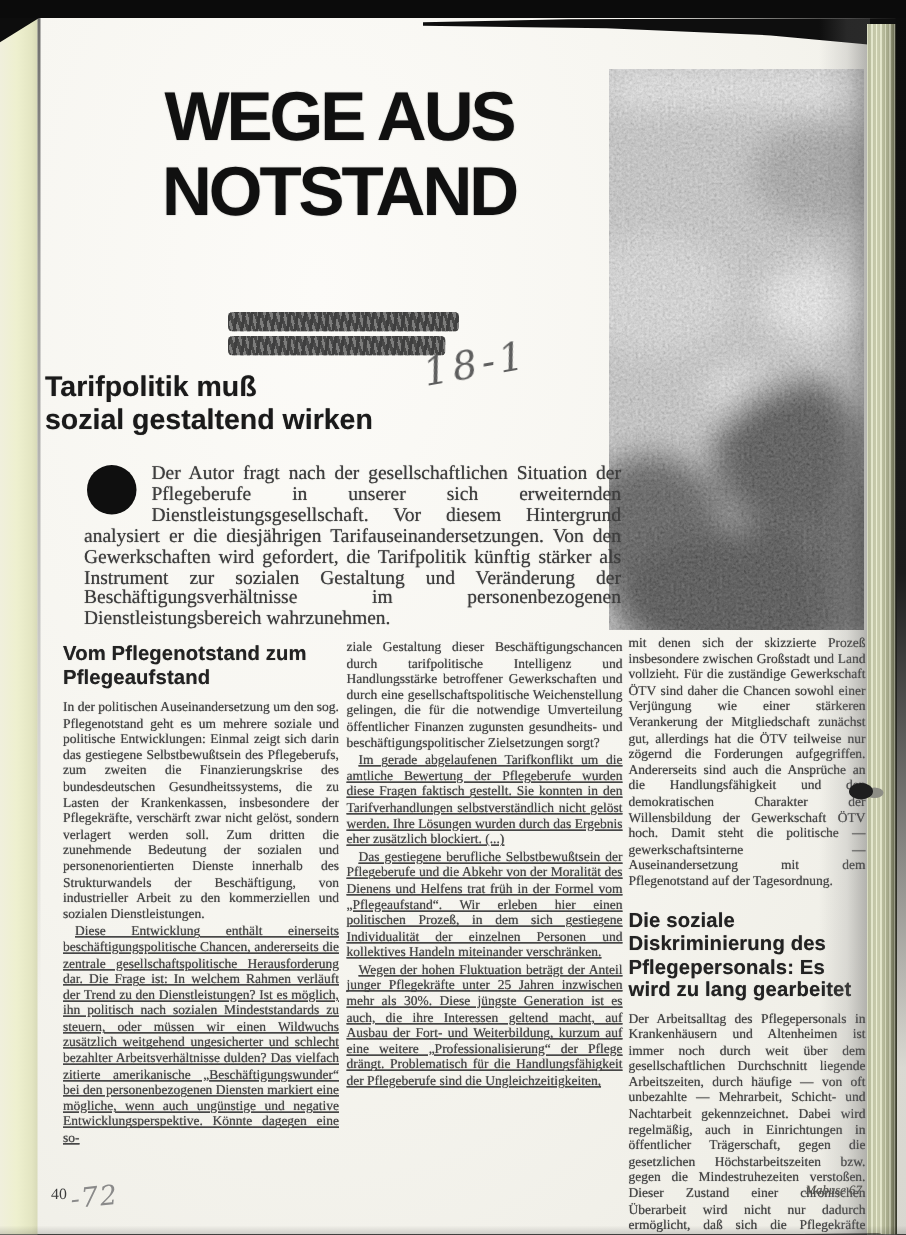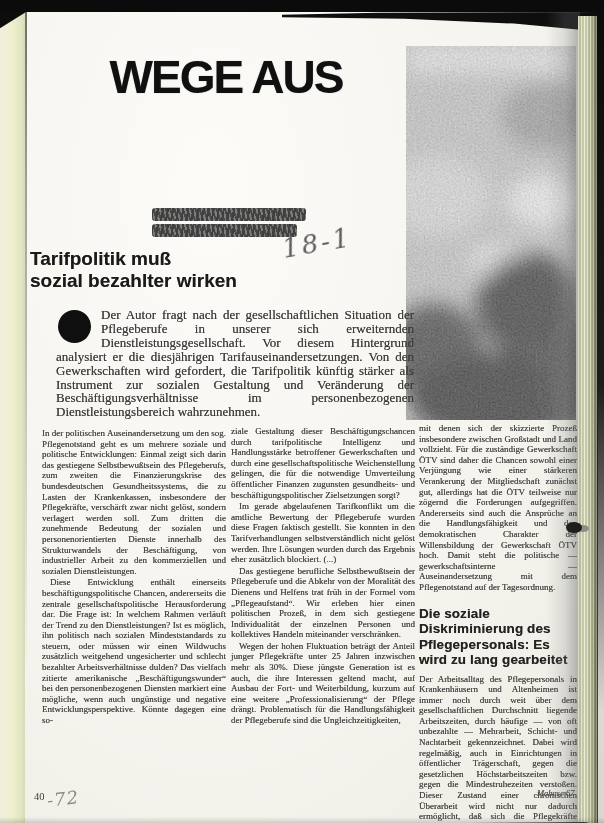--- a/index.html
+++ b/index.html
@@ -65,21 +65,21 @@
   .intro{position:absolute;left:56px;top:296px;width:358px;
         font-size:13px;line-height:13.9px;text-align:justify;color:#3e3e3e;
         text-shadow:0 0 .6px rgba(50,50,50,.75);}
   .intro .dot{float:left;width:33px;height:33px;border-radius:50%;background:#0f0f0f;
         margin:2px 10px 2px 2px;}
 
   
   .col{position:absolute;font-size:9px;line-height:10.6px;text-align:justify;color:#474747;
         text-shadow:0 0 .55px rgba(60,60,60,.8);}
   .col p{margin:0 0 0 0;}
-  .col p + p{text-indent:8px;margin-top:1px;}
+  .col p + p{text-indent:8px;margin-top:1px;text-decoration:underline;}
   .col1{left:42px;top:416px;width:184px;}
   .col2{left:231px;top:414px;width:184px;}
   .col3{left:419px;top:411px;width:158px;}
   .col-heading{font-family:"Liberation Sans",sans-serif;font-weight:bold;color:#222;
         font-size:13.5px;line-height:15.5px;text-align:left;letter-spacing:.1px;
         text-shadow:0 0 .5px rgba(0,0,0,.5);margin:0 0 7px 0;}
   .col3 .col-heading{margin:13px 0 6px 0;}
 
   .page-number{position:absolute;left:34px;top:779px;font-size:10.5px;color:#3c3c3c;}
   .hand-bottom{position:absolute;left:47px;top:776px;font-family:"DejaVu Serif",serif;
@@ -93,30 +93,31 @@
 <div class="stage">
   <div class="page">
 
     <div class="left-strip"></div>
     <div class="gutter-line"></div>
     <div class="corner-wedge"></div>
     <div class="top-band"></div>
 
     <div class="headline">
       <span>WEGE AUS</span>
+      <span>NOTSTAND</span>
     </div>
 
     <div class="scribble">
       <div class="bar"></div>
       <div class="bar"></div>
     </div>
 
     <div class="subhead">
       <span>Tarifpolitik muß</span>
-      <span>sozial bezahlter wirken</span>
+      <span>sozial gestaltend wirken</span>
     </div>
 
     <div class="hand-top">18-1</div>
 
     <div class="photo">
       <svg width="170" height="374" viewBox="0 0 170 374" xmlns="http://www.w3.org/2000/svg">
         <defs>
           <filter id="grain" x="0" y="0" width="100%" height="100%">
             <feTurbulence type="fractalNoise" baseFrequency="0.55" numOctaves="3" seed="11" stitchTiles="stitch"></feTurbulence>
             <feColorMatrix type="matrix" values="0.4 0.4 0.4 0 0  0.4 0.4 0.4 0 0  0.4 0.4 0.4 0 0  0 0 0 0 1"></feColorMatrix>
@@ -140,20 +141,21 @@
         <rect width="170" height="374" filter="url(#grain)" opacity="0.42"></rect>
       </svg>
     </div>
 
     <div class="intro">
       <span class="dot"></span>
       <span>Der Autor fragt nach der gesellschaftlichen Situation der Pflegeberufe in unserer sich erweiternden Dienstleistungsgesellschaft. Vor diesem Hintergrund analysiert er die diesjährigen Tarifauseinandersetzungen. Von den Gewerkschaften wird gefordert, die Tarifpolitik künftig stärker als Instrument zur sozialen Gestaltung und Veränderung der Beschäftigungsverhältnisse im personenbezogenen Dienstleistungsbereich wahrzunehmen.</span>
     </div>
 
     <div class="col col1">
+      <div class="col-heading">Vom Pflegenotstand zum Pflegeaufstand</div>
       <p>In der politischen Auseinandersetzung um den sog. Pflegenotstand geht es um mehrere soziale und politische Entwicklungen: Einmal zeigt sich darin das gestiegene Selbstbewußtsein des Pflegeberufs, zum zweiten die Finanzierungskrise des bundesdeutschen Gesundheitssystems, die zu Lasten der Krankenkassen, insbesondere der Pflegekräfte, verschärft zwar nicht gelöst, sondern verlagert werden soll. Zum dritten die zunehmende Bedeutung der sozialen und personenorientierten Dienste innerhalb des Strukturwandels der Beschäftigung, von industrieller Arbeit zu den kommerziellen und sozialen Dienstleistungen.</p>
       <p>Diese Entwicklung enthält einerseits beschäftigungspolitische Chancen, andererseits die zentrale gesellschaftspolitische Herausforderung dar. Die Frage ist: In welchem Rahmen verläuft der Trend zu den Dienstleistungen? Ist es möglich, ihn politisch nach sozialen Mindeststandards zu steuern, oder müssen wir einen Wildwuchs zusätzlich weitgehend ungesicherter und schlecht bezahlter Arbeitsverhältnisse dulden? Das vielfach zitierte amerikanische „Beschäftigungswunder“ bei den personenbezogenen Diensten markiert eine mögliche, wenn auch ungünstige und negative Entwicklungsperspektive. Könnte dagegen eine so-</p>
     </div>
 
     <div class="col col2">
       <p>ziale Gestaltung dieser Beschäftigungschancen durch tarifpolitische Intelligenz und Handlungsstärke betroffener Gewerkschaften und durch eine gesellschaftspolitische Weichenstellung gelingen, die für die notwendige Umverteilung öffentlicher Finanzen zugunsten gesundheits- und beschäftigungspolitischer Zielsetzungen sorgt?</p>
       <p>Im gerade abgelaufenen Tarifkonflikt um die amtliche Bewertung der Pflegeberufe wurden diese Fragen faktisch gestellt. Sie konnten in den Tarifverhandlungen selbstverständlich nicht gelöst werden. Ihre Lösungen wurden durch das Ergebnis eher zusätzlich blockiert. (...)</p>
       <p>Das gestiegene berufliche Selbstbewußtsein der Pflegeberufe und die Abkehr von der Moralität des Dienens und Helfens trat früh in der Formel vom „Pflegeaufstand“. Wir erleben hier einen politischen Prozeß, in dem sich gestiegene Individualität der einzelnen Personen und kollektives Handeln miteinander verschränken.</p>
       <p>Wegen der hohen Fluktuation beträgt der Anteil junger Pflegekräfte unter 25 Jahren inzwischen mehr als 30%. Diese jüngste Generation ist es auch, die ihre Interessen geltend macht, auf Ausbau der Fort- und Weiterbildung, kurzum auf eine weitere „Professionalisierung“ der Pflege drängt. Problematisch für die Handlungsfähigkeit der Pflegeberufe sind die Ungleichzeitigkeiten,</p>
     </div>

